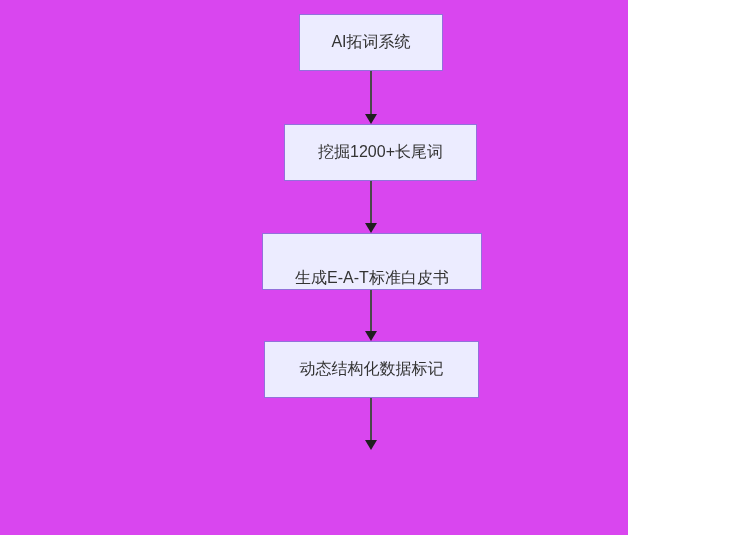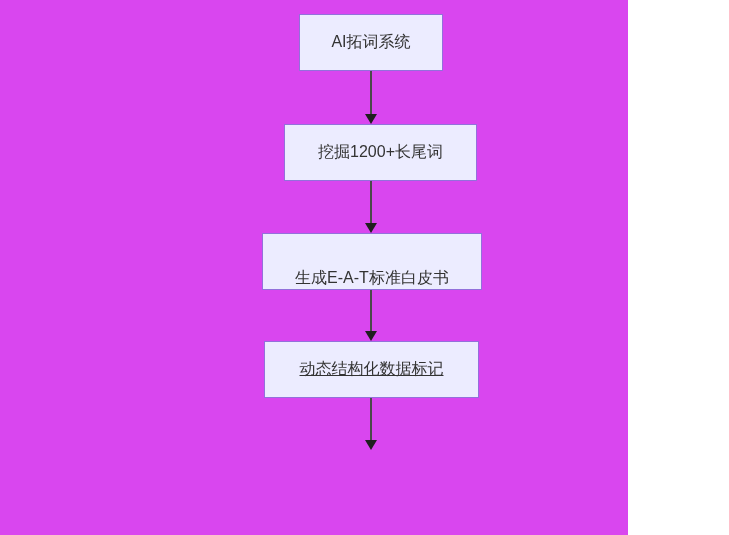--- a/index.html
+++ b/index.html
@@ -23,21 +23,21 @@
     font-size: 16px;
     display: flex;
     align-items: center;
     justify-content: center;
     text-align: center;
     white-space: nowrap;
   }
   .node-1 { left: 299px; top: 14px;  width: 144px; height: 57px; }
   .node-2 { left: 274px; top: 124px; width: 193px; height: 57px; margin-left: 10px; }
   .node-3 { left: 262px; top: 233px; width: 220px; height: 57px; align-items: flex-end; }
-  .node-4 { left: 264px; top: 341px; width: 215px; height: 57px; text-decoration: underline; }
+  .node-4 { left: 264px; top: 341px; width: 215px; height: 57px; }
   .node-5 { left: 255px; top: 450px; width: 231px; height: 56px; }
   .edge {
     position: absolute;
     left: 371px;
     transform: translateX(-50%);
     display: flex;
     flex-direction: column;
     align-items: center;
   }
   .edge-1 { top: 71px;  height: 53px; }

